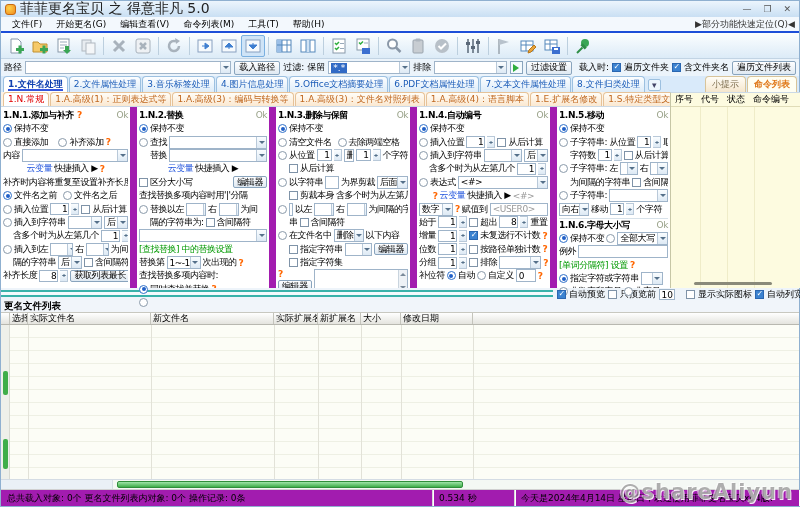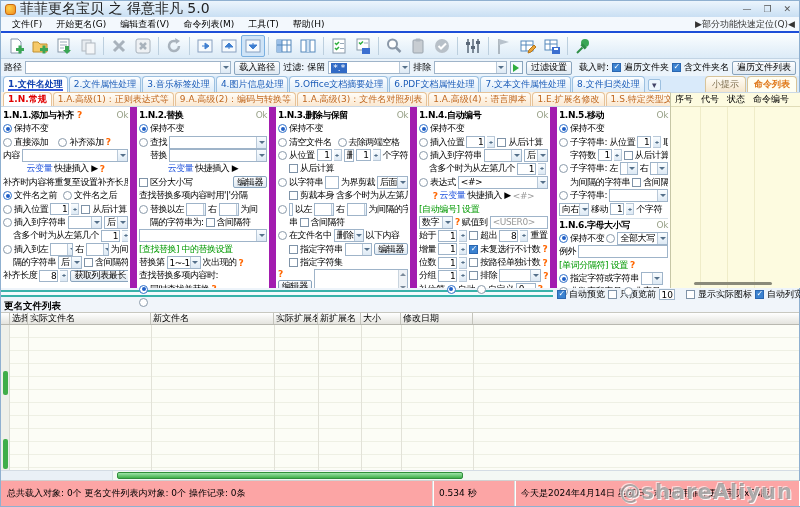--- a/index.html
+++ b/index.html
@@ -43,21 +43,21 @@
 .tabs1{height:16px;display:flex;align-items:flex-end;background:#d9eafa;padding:0 2px;gap:1px;white-space:nowrap}
 .tab1{padding:1px 4px;border:1px solid #9cc0e0;border-bottom:none;border-radius:4px 4px 0 0;background:linear-gradient(#fdfeff,#ddecf9);color:#1b5cb8}
 .tab1.active{background:#fff;font-weight:bold;color:#1040b0}
 .tab1.active .ul{border-bottom:2px solid #3355dd}
 .ovf{width:13px;height:12px;border:1px solid #9cc0e0;background:#eef6fc;display:flex;align-items:center;justify-content:center;color:#446;border-radius:2px;margin:0 2px 1px 2px}
 .sidetabs{margin-left:auto;display:flex;gap:1px}
 .tabtip{padding:1px 6px;border:1px solid #d8c49a;border-bottom:none;border-radius:4px 4px 0 0;background:linear-gradient(#fffdf6,#f5e6cd);color:#7a6a4a}
 .tabcmd{padding:1px 6px;border:1px solid #d8c49a;border-bottom:none;border-radius:4px 4px 0 0;background:#fffef2;color:#e07818;font-weight:bold}
 .tabs2{height:14px;display:flex;align-items:flex-end;background:#fcf3e6;padding:0 2px;gap:1px;white-space:nowrap}
 .tab2{padding:0 4px;border:1px solid #e6c298;border-bottom:none;border-radius:4px 4px 0 0;background:linear-gradient(#fffdf8,#fbe8d0);color:#c06820}
-.tab2.active{background:#fff;color:#e00000;font-weight:bold}
+.tab2.active{background:#fff;color:#e00000;font-weight:normal}
 
 
 .mid{display:flex;height:196px}
 .mid-left{width:669px;display:flex;flex-direction:column;flex:none}
 .panels{display:flex;flex:1;background:#fff;border-top:1px solid #cbd9e6}
 .panel{border-right:7px solid #a21caf;background:#fff;display:flex;flex-direction:column;padding:1px 2px;overflow:hidden;letter-spacing:-0.4px}
 .p1{width:136px}.p2{width:139px}.p3{width:141px}.p4{width:140px}.p56{width:113px}
 .row{display:flex;align-items:center;gap:2px;height:13.4px;white-space:nowrap;overflow:hidden;flex:none}
 .phead{display:flex;align-items:center;font-weight:bold;height:14px;gap:3px;white-space:nowrap}
 .ok{color:#9aa38a;margin-left:auto;font-weight:normal}
@@ -105,21 +105,21 @@
 .gbody{flex:1;position:relative;background:repeating-linear-gradient(180deg,transparent 0 12px,#eef0e4 12px 13px)}
 .vline{position:absolute;top:0;bottom:0;width:1px;background:#e2e2d8}
 
 
 .hscroll{height:10px;display:flex;background:#eef2f6;border-top:1px solid #d4dce4}
 .hsleft{width:112px;flex:none;background:#eaf0f6;border-right:1px solid #d4dce4}
 .hstrack{flex:1;position:relative;background:#f4f8f4}
 .hsthumb{position:absolute;left:4px;top:1px;bottom:1px;width:346px;background:linear-gradient(#9fe4a8,#3fae49);border:1px solid #2f8e3a;border-radius:2px}
 
 
-.statusbar{height:26px;display:flex;align-items:flex-start;background:#fca5a5;border-top:1px solid #d0d0d0;white-space:nowrap}
+.statusbar{height:17px;display:flex;align-items:flex-start;background:#a21caf;border-top:1px solid #d0d0d0;white-space:nowrap}
 .sseg{display:flex;align-items:center;padding:0 6px;height:100%;border-right:1px solid #d8d8d8;box-shadow:1px 0 0 #fff;overflow:hidden}
 .s1{width:432px;flex:none}.s2{width:82px;flex:none}.s3{flex:1;border-right:none}
 
 .watermark{position:absolute;right:6px;bottom:2px;font-size:21px;font-weight:bold;color:rgba(125,125,125,0.62);letter-spacing:1px;text-shadow:1px 1px 0 rgba(255,255,255,.9),-1px -1px 0 rgba(255,255,255,.6);pointer-events:none;z-index:5}
 svg{display:block}
 </style>
 </head>
 <body>
 
 <div class="win">
@@ -344,21 +344,21 @@
       <span class="tabtip">小提示</span>
       <span class="tabcmd">命令列表</span>
     </span>
   </div>
 
   <div class="mid">
     <div class="mid-left">
       <div class="tabs2">
         <span class="tab2 active">1.N.常规</span>
         <span class="tab2">1.A.高级(1)：正则表达式等</span>
-        <span class="tab2">9.A.高级(2)：编码与转换等</span>
+        <span class="tab2">1.A.高级(3)：编码与转换等</span>
         <span class="tab2">1.A.高级(3)：文件名对照列表</span>
         <span class="tab2">1.A.高级(4)：语言脚本</span>
         <span class="tab2">1.E.扩展名修改</span>
         <span class="tab2">1.S.特定类型文件名修改</span>
         <span class="ovf" style="margin-left:auto">▾</span>
       </div>
 
       <div class="panels">
 
         <div class="panel p1">
@@ -709,23 +709,20 @@
                 <span>&lt;#&gt;</span>
                 <span class="cfx"></span>
                 <i class="dda"></i>
               </span>
             </div>
           <div class="row" style="justify-content:center">
               <span class="help">?</span>
               <span class="link">云变量</span>
               <span>快捷插入 ▶</span>
               <span class="gray">&lt;#&gt;</span>
-            </div>
-          <div class="row">
-              <span class="sect">[自动编号] 设置</span>
             </div>
           <div class="row">
               <span class="combo" style="width:34px">
                 <span>数字</span>
                 <i class="dda"></i>
               </span>
               <span class="help">?</span>
               <span>赋值到</span>
               <span class="combo cfx">
                 <span class="gray">&lt;USER0&gt;</span>

